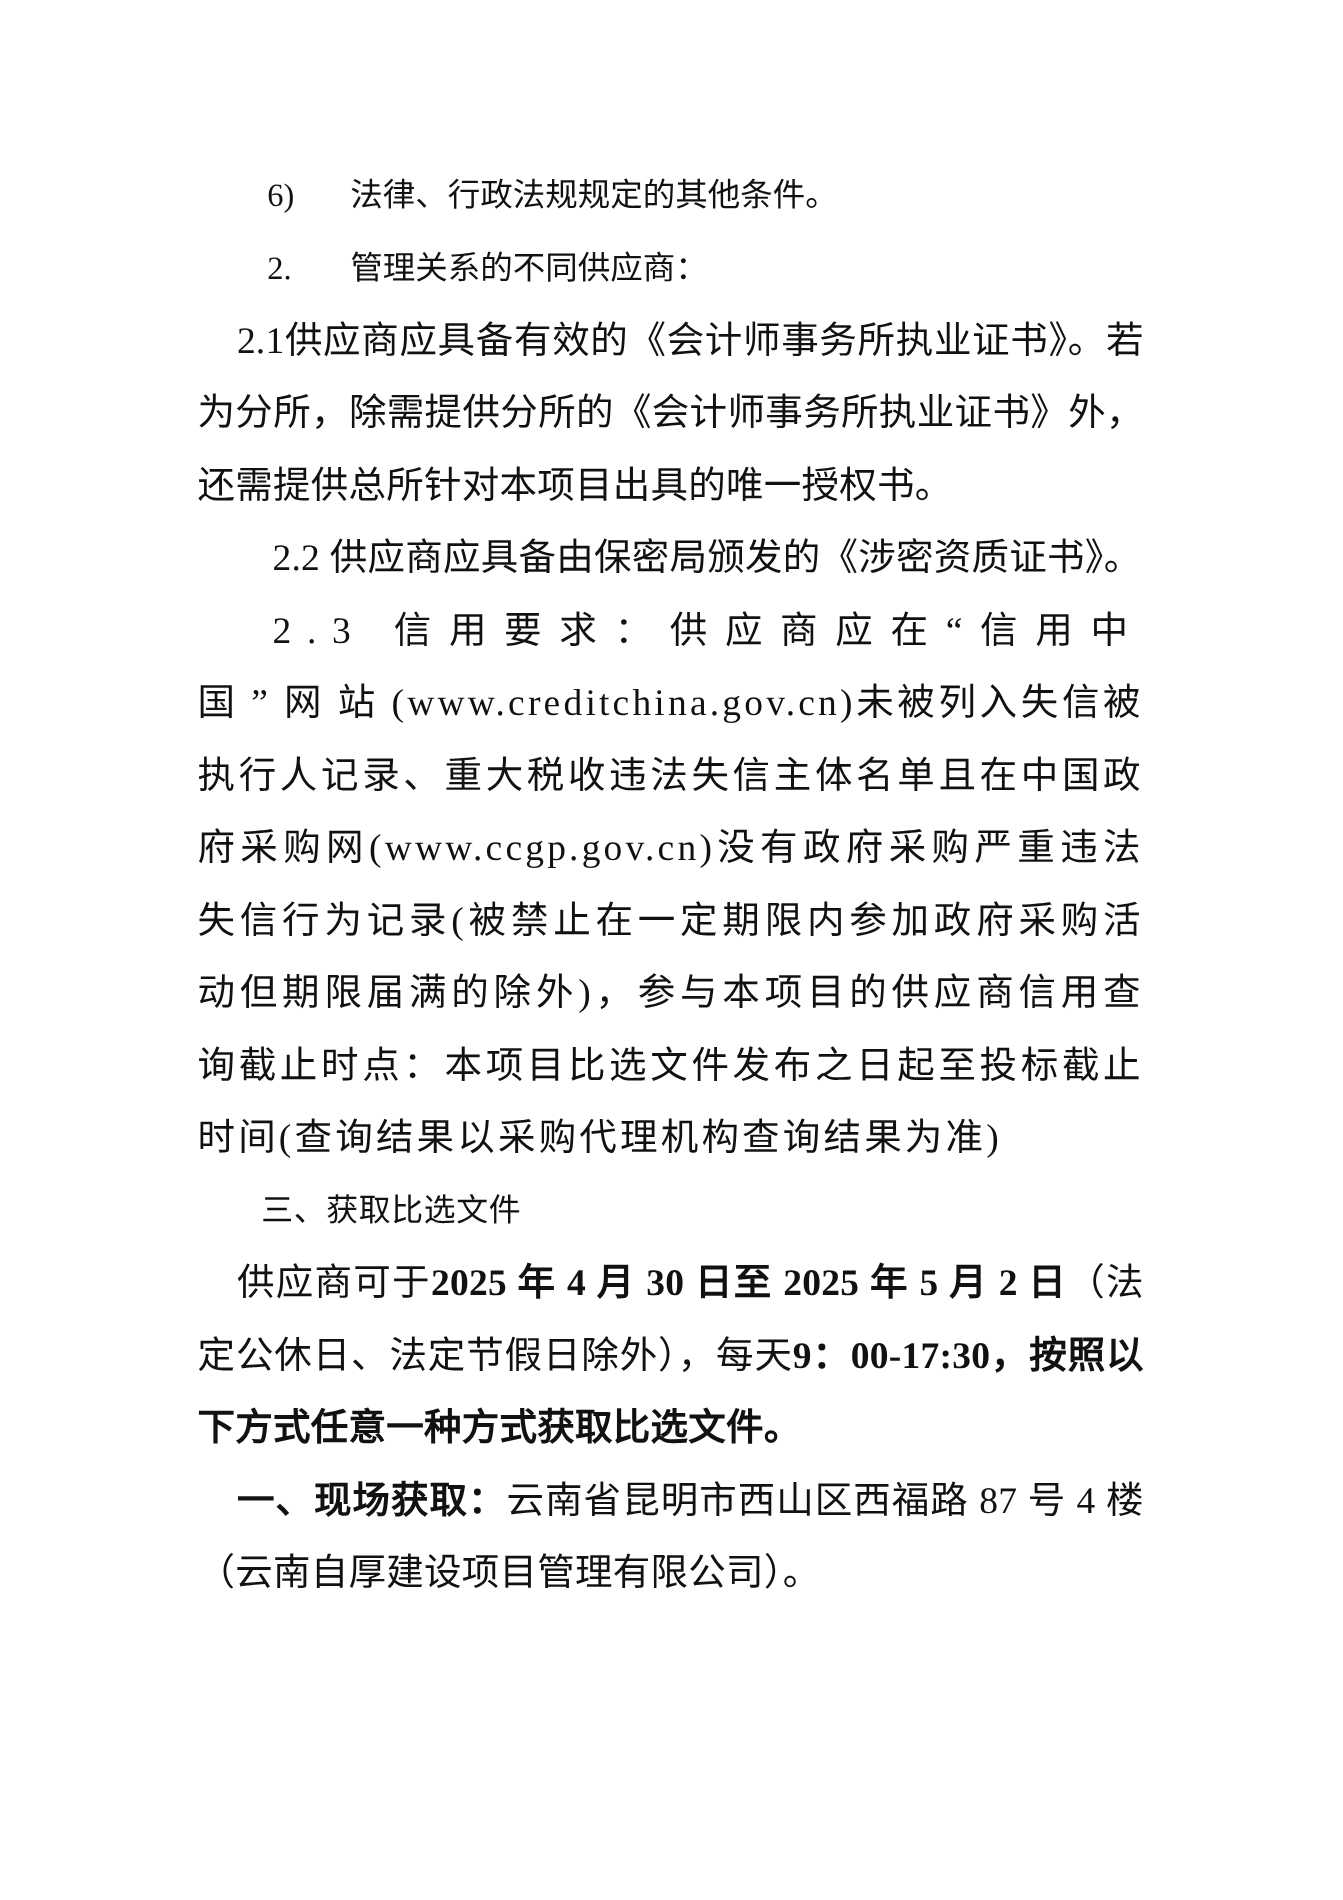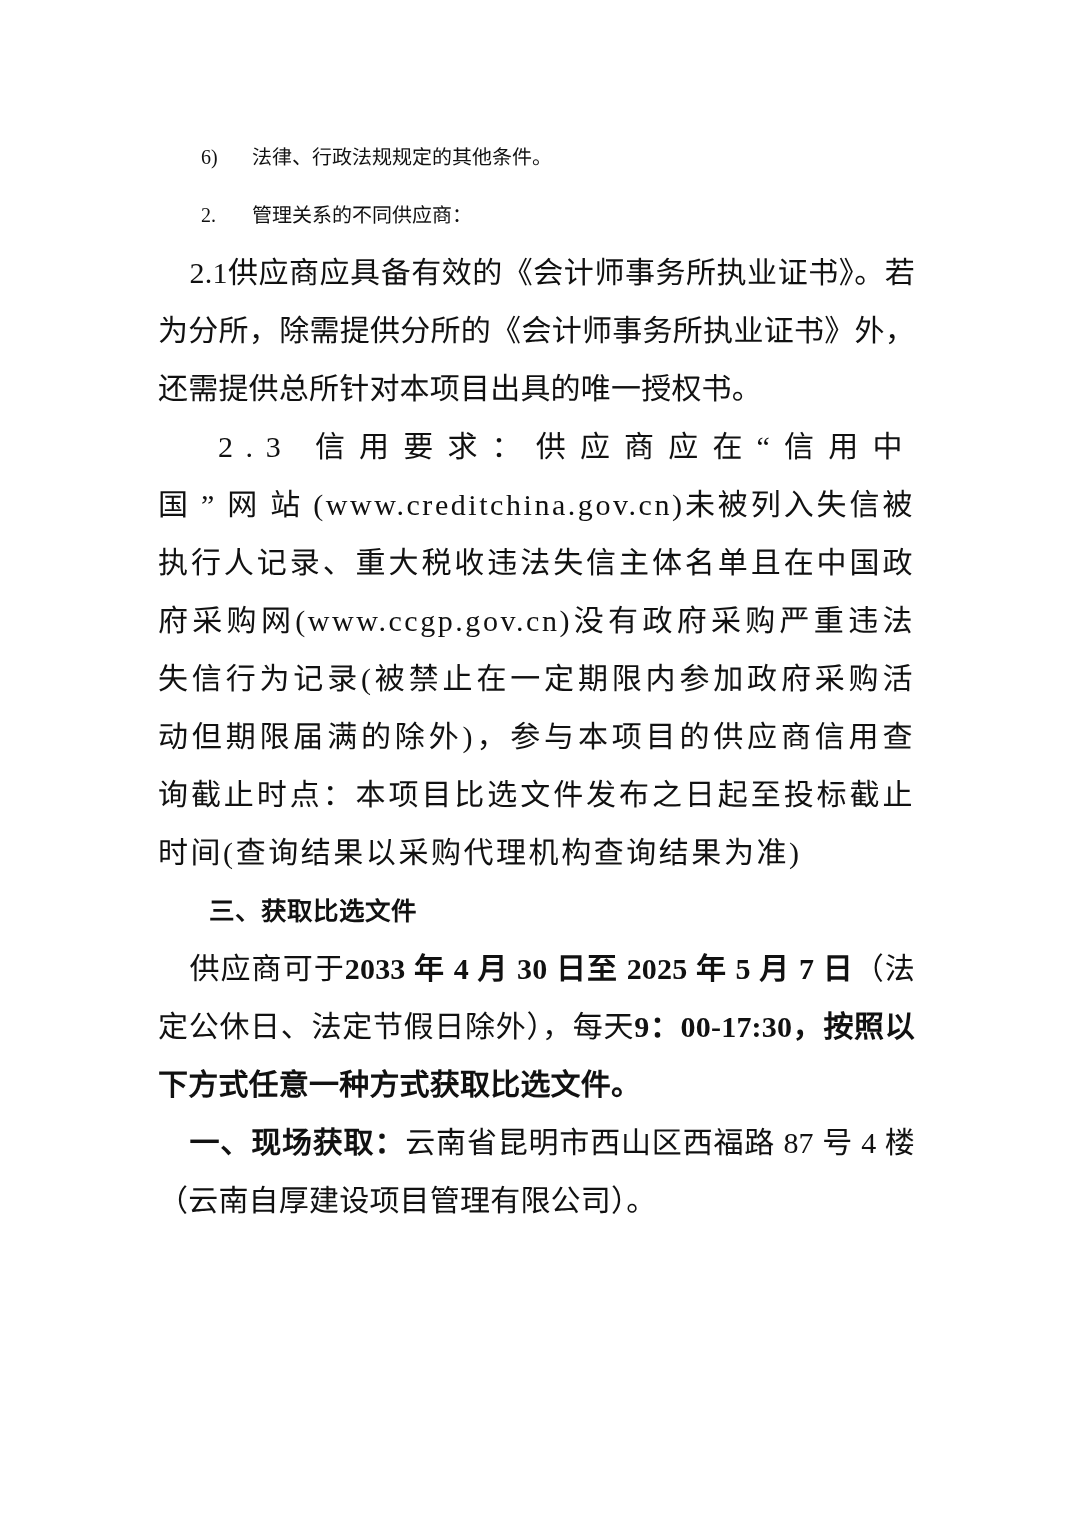--- a/index.html
+++ b/index.html
@@ -33,37 +33,37 @@
     text-justify: inter-ideograph;
     margin: 0;
     word-break: break-all;
     letter-spacing: 0.2px;
   }
   .p.ind2 { text-indent: 2em; }
   .p.ind1 { text-indent: 1.05em; }
 
   
   .listrow {
-    font-size: 20px;
+    font-size: 26px;
     line-height: 58px;
     margin: 0;
     padding-left: 2.15em;
     white-space: nowrap;
   }
   .marker {
     display: inline-block;
     min-width: 2.55em;
   }
 
   
   .heading {
     font-family: "Liberation Sans", "DejaVu Sans", sans-serif;
     font-size: 25.5px;
     line-height: 58px;
-    font-weight: 700;
+    font-weight: 400;
     margin: 0;
     text-indent: 2em;
     letter-spacing: 0.5px;
   }
 
   
   .stretch {
     letter-spacing: 0.42em;
   }
 
@@ -80,25 +80,26 @@
 
 <div class="page">
   <div class="content">
 
     <p class="listrow"><span class="marker">6)</span><span>法律、行政法规规定的其他条件。</span></p>
 
     <p class="listrow"><span class="marker">2.</span><span>管理关系的不同供应商：</span></p>
 
     <p class="p ind1">2.1供应商应具备有效的《会计师事务所执业证书》。若为分所，除需提供分所的《会计师事务所执业证书》外，还需提供总所针对本项目出具的唯一授权书。</p>
 
+    <p class="p ind2">2.2 供应商应具备由保密局颁发的《涉密资质证书》。</p>
 
     <p class="p ind2"><span class="stretch">2.3 信用要求：供应商应在“信用中国”网站</span><span class="mono-url">(www.creditchina.gov.cn)未被列入失信被执行人记录、重大税收违法失信主体名单且在中国政府采购网(www.ccgp.gov.cn)没有政府采购严重违法失信行为记录(被禁止在一定期限内参加政府采购活动但期限届满的除外)，参与本项目的供应商信用查询截止时点：本项目比选文件发布之日起至投标截止时间(查询结果以采购代理机构查询结果为准)</span></p>
 
 
 
     <p class="heading">三、获取比选文件</p>
 
-    <p class="p ind1"><span>供应商可于</span><b class="nowrapseg">2033 年 4 月  30 日至 2025 年 5 月 7 日</b><span>（法定公休日、法定节假日除外），每天</span><b>9：00-17:30，按照以下方式任意一种方式获取比选文件。</b></p>
+    <p class="p ind1"><span>供应商可于</span><b class="nowrapseg">2025 年 4 月  30 日至 2025 年 5 月 2 日</b><span>（法定公休日、法定节假日除外），每天</span><b>9：00-17:30，按照以下方式任意一种方式获取比选文件。</b></p>
 
     <p class="p ind1"><b>一、现场获取：</b><span>云南省昆明市西山区西福路 87 号 4 楼（云南自厚建设项目管理有限公司）。</span></p>
 
   </div>
 </div>
 
 </body></html>

